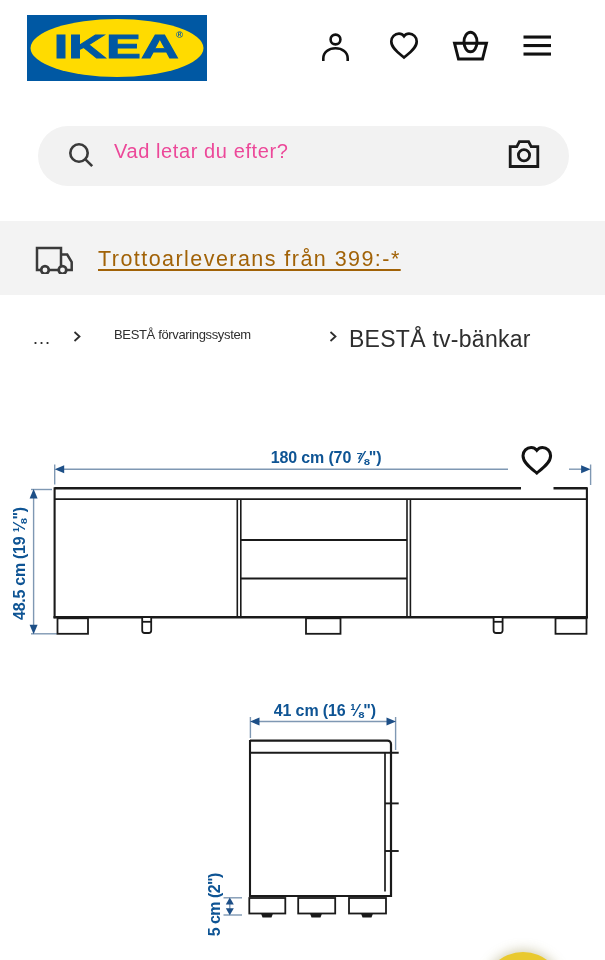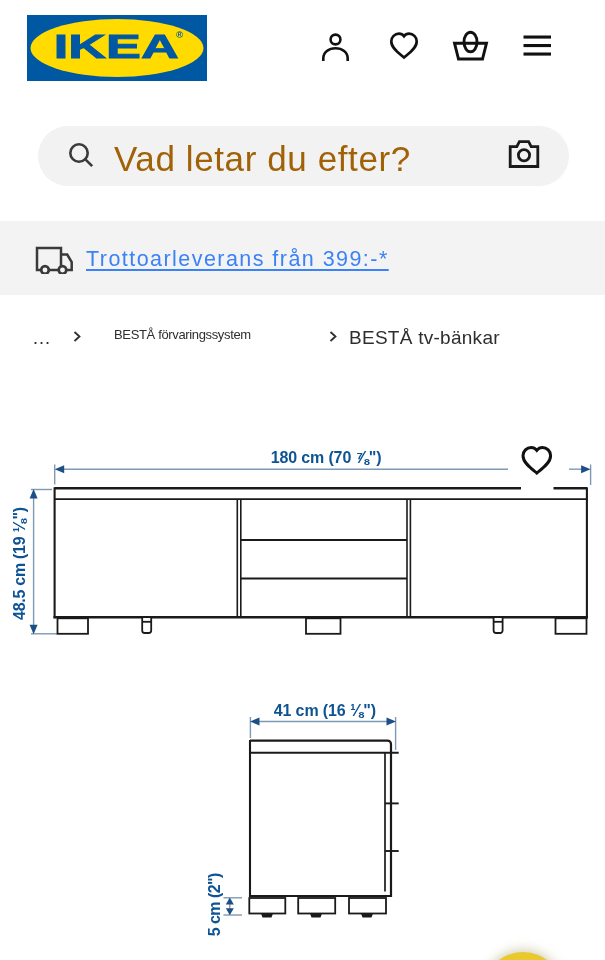--- a/index.html
+++ b/index.html
@@ -44,55 +44,55 @@
 
 <div class="abs" style="left:38px;top:126px;width:531px;height:60px;background:#f2f2f2;border-radius:30px;"></div>
 
 <svg class="abs" style="left:67px;top:141px" width="28" height="28" viewBox="0 0 28 28">
   <g fill="none" stroke="#3a3a3a" stroke-width="2.6">
     <circle cx="12" cy="12" r="8.7"></circle>
     <line x1="18.4" y1="18.4" x2="25.2" y2="25.2"></line>
   </g>
 </svg>
 
-<div class="abs" style="left:114px;top:141px;font-size:35px;line-height:1;color:#a16207;letter-spacing:0.6px;">Vad letar du efter?</div>
+<div class="abs" style="left:114px;top:141px;font-size:20px;line-height:1;color:#ec4899;letter-spacing:0.6px;">Vad letar du efter?</div>
 
 <svg class="abs" style="left:508px;top:139px" width="32" height="30" viewBox="0 0 32 30">
   <g fill="none" stroke="#1a1a1a" stroke-width="2.8">
     <path d="M2.2,7.7 h6.6 l2.6,-5 h9.2 l2.6,5 h6.6 V27.5 H2.2 Z"></path>
     <circle cx="16" cy="16.3" r="5.6"></circle>
   </g>
 </svg>
 
 <div class="abs" style="left:0;top:221px;width:605px;height:74px;background:#f3f3f3;"></div>
 
 <svg class="abs" style="left:34px;top:245px" width="40" height="29" viewBox="0 0 40 29">
   <g fill="none" stroke="#3a3a3a" stroke-width="2.5">
     <rect x="3" y="3" width="24" height="22"></rect>
     <path d="M27,9.5 h6.2 l4.5,7.5 V25 h-10.7"></path>
     <circle cx="11" cy="25" r="3.8" fill="#f3f3f3" stroke-width="2.7"></circle>
     <circle cx="28.5" cy="25" r="3.8" fill="#f3f3f3" stroke-width="2.7"></circle>
   </g>
 </svg>
 
-<div class="abs" style="left:86px;top:248.8px;font-size:21.5px;line-height:1;color:#3b82f6;letter-spacing:1.45px;text-decoration:underline;text-decoration-thickness:1.8px;text-underline-offset:2.5px;">Trottoarleverans från 399:-*</div>
+<div class="abs" style="left:98px;top:248.8px;font-size:21.5px;line-height:1;color:#a16207;letter-spacing:1.45px;text-decoration:underline;text-decoration-thickness:1.8px;text-underline-offset:2.5px;">Trottoarleverans från 399:-*</div>
 
 <div class="abs" style="left:32px;top:328.4px;font-size:19px;line-height:1;color:#2e2e2e;">…</div>
 
 <svg class="abs" style="left:72px;top:331px" width="10" height="11" viewBox="0 0 10 11">
   <path d="M2.5,1 L7.5,5.5 L2.5,10" fill="none" stroke="#2e2e2e" stroke-width="1.8"></path>
 </svg>
 
 <div class="abs" style="left:114px;top:328.4px;font-size:13px;line-height:1;color:#2e2e2e;letter-spacing:-0.35px;">BESTÅ förvaringssystem</div>
 
 <svg class="abs" style="left:328px;top:331px" width="10" height="11" viewBox="0 0 10 11">
   <path d="M2.5,1 L7.5,5.5 L2.5,10" fill="none" stroke="#2e2e2e" stroke-width="1.8"></path>
 </svg>
 
-<div class="abs" style="left:349px;top:328.4px;font-size:19px;line-height:1;color:#2e2e2e;letter-spacing:0.27px;">BESTÅ tv-bänkar</div>
+<div class="abs" style="left:349px;top:328.4px;font-size:23px;line-height:1;color:#2e2e2e;letter-spacing:0.27px;">BESTÅ tv-bänkar</div>
 
 <svg class="abs" style="left:0;top:430px" width="605" height="230" viewBox="0 430 605 230">
 
   <text x="326" y="463.3" text-anchor="middle" font-family="Liberation Sans" font-weight="bold" font-size="16" letter-spacing="-0.13" fill="#0e5494">180 cm (70 ⅞")</text>
 
   <g stroke="#7f98b3" stroke-width="1.4" fill="none">
     <line x1="62" y1="469.2" x2="508" y2="469.2"></line>
     <line x1="569" y1="469.2" x2="583" y2="469.2"></line>
     <line x1="54.7" y1="464.5" x2="54.7" y2="484.5"></line>
     <line x1="590.6" y1="464.5" x2="590.6" y2="485"></line>

